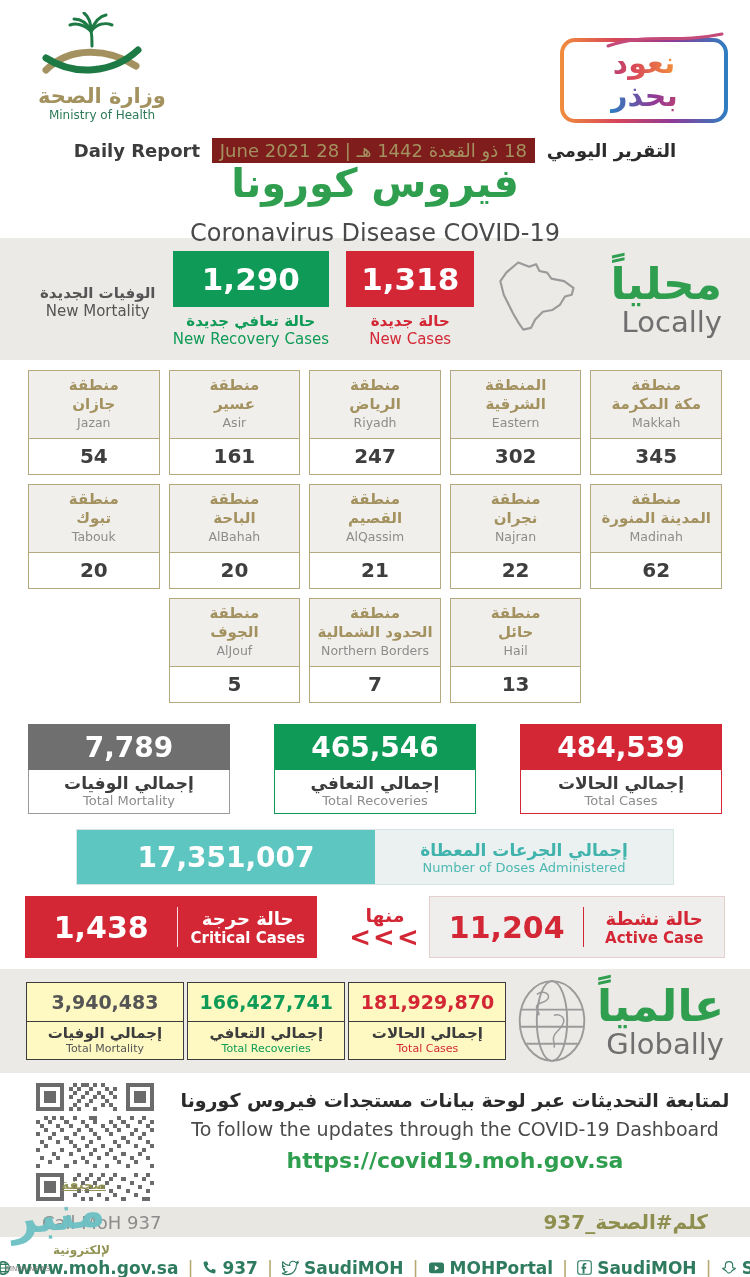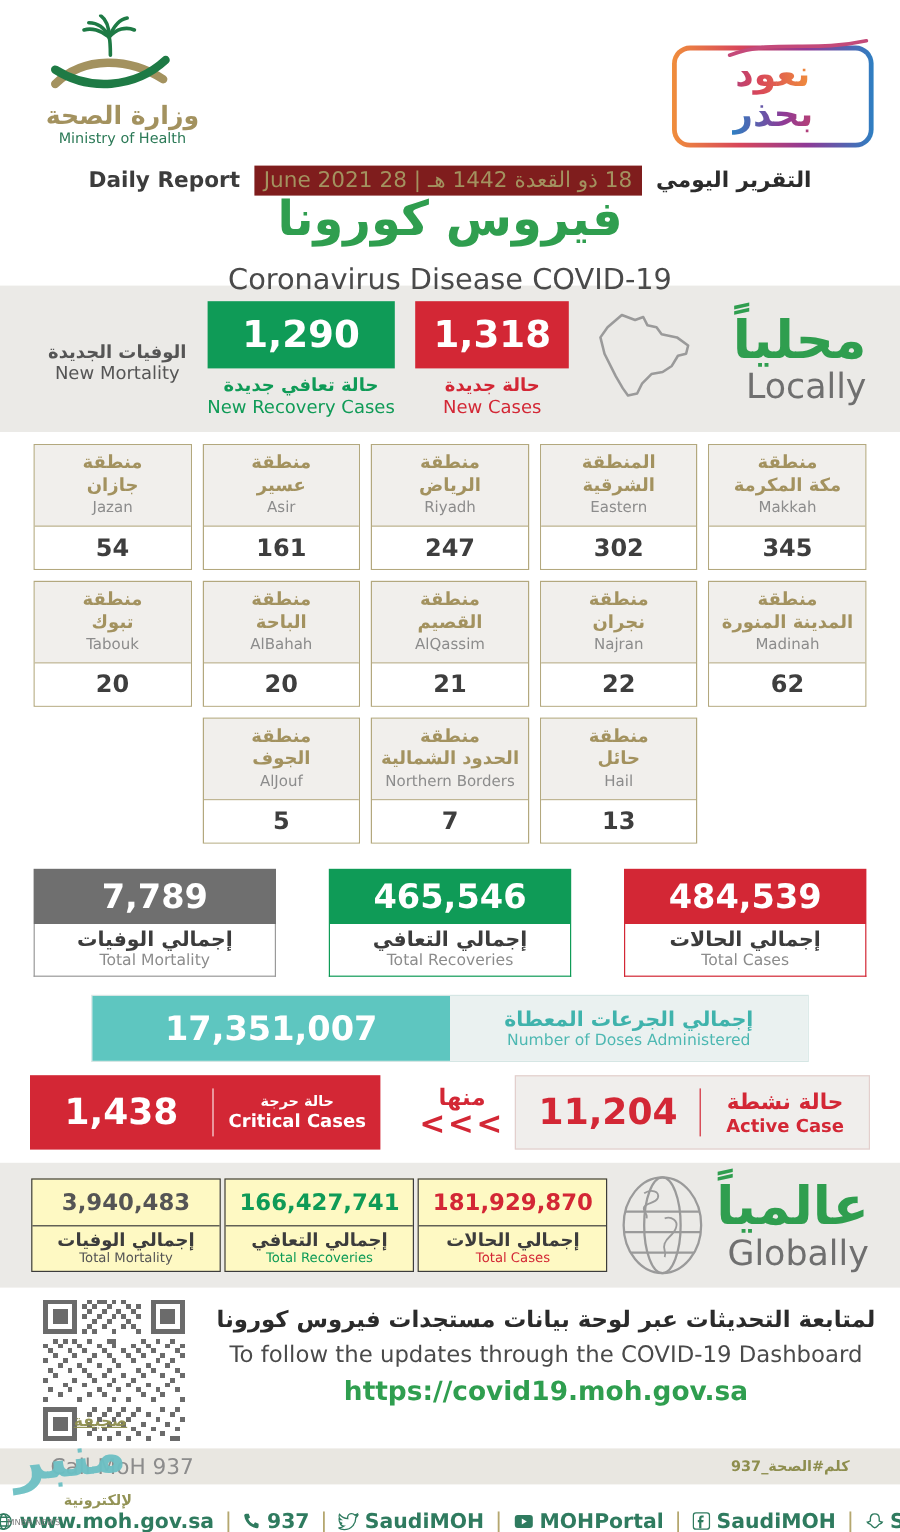--- a/index.html
+++ b/index.html
@@ -66,21 +66,21 @@
   .doses-num { flex:1; background:#5ec6c0; color:#fff; font-size:28px; font-weight:bold; display:flex; align-items:center; justify-content:center; }
   .doses-lab { flex:1; background:#eaf1f0; text-align:center; display:flex; flex-direction:column; justify-content:center; }
   .doses-lab .ar { font-size:17px; font-weight:bold; color:#3fb3ac; direction:rtl; }
   .doses-lab .en { font-size:13px; color:#4db8b2; }
   
   .crit-row { margin:11px 25px 0; display:flex; align-items:center; justify-content:space-between; }
   .crit-box { background:#d32735; color:#fff; width:292px; height:62px; display:flex; align-items:center; }
   .crit-box .val { flex:1.1; text-align:center; font-size:30px; font-weight:bold; }
   .v-div { width:1px; height:40px; background:rgba(255,255,255,.85); }
   .crit-box .labs { flex:1; text-align:center; }
-  .crit-box .labs .ar { font-size:12px; font-weight:bold; direction:rtl; }
+  .crit-box .labs .ar { font-size:18px; font-weight:bold; direction:rtl; }
   .crit-box .labs .en { font-size:15px; font-weight:bold; }
   .of-which { text-align:center; color:#d32735;margin-left:24px; }
   .of-which .ar { font-size:19px; font-weight:bold; direction:rtl; }
   .of-which .chev { font-size:26px; font-weight:bold; letter-spacing:2px; line-height:.9; }
   .active-box { background:#f0eeec; border:1px solid #e3cfcd; width:296px; height:62px; display:flex; align-items:center; color:#d32735; }
   .active-box .val { flex:1.1; text-align:center; font-size:30px; font-weight:bold; }
   .active-box .v-div { background:#d32735; }
   .active-box .labs { flex:1; text-align:center; }
   .active-box .labs .ar { font-size:18px; font-weight:bold; direction:rtl; }
   .active-box .labs .en { font-size:15px; font-weight:bold; }
@@ -95,21 +95,21 @@
   
   .dashboard { position:relative; height:128px; margin-top:6px; }
   .qr { position:absolute; left:34px; top:4px; }
   .dash-texts { position:absolute; left:170px; right:10px; top:10px; text-align:center; }
   .dash-ar { font-size:19px; font-weight:bold; color:#2b2b2b; direction:rtl; }
   .dash-en { font-size:19px; color:#4a4a4a; margin-top:7px; }
   .dash-url { font-size:22px; font-weight:bold; color:#2f9e4f; margin-top:8px; }
   
   .footer-strip { height:30px; background:#e9e7e1; display:flex; align-items:center; justify-content:space-between; padding:0 42px; }
   .footer-strip .call { font-size:18px; color:#8c8c8c; }
-  .footer-strip .tag { font-size:12px; font-weight:bold; color:#8e8e4e; direction:rtl; }
+  .footer-strip .tag { font-size:20px; font-weight:bold; color:#8e8e4e; direction:rtl; }
   .contact-bar { display:flex; align-items:center; justify-content:center; gap:9px; padding:20px 0 0 90px; }
   .contact-item { display:flex; align-items:center; gap:5px; color:#2f7b5f; font-size:17px; font-weight:bold; }
   .contact-sep { color:#b5a76f; font-size:18px; }
   .watermark { position:absolute; left:4px; bottom:4px; width:110px; height:92px; opacity:.95; }
   .wm-top { position:absolute; right:8px; top:-4px; font-size:13px; color:#8e8e4e; font-weight:bold; text-decoration:underline; direction:rtl; }
   .wm-name { position:absolute; left:6px; top:6px; font-size:46px; font-weight:bold; color:#6cc0c4; direction:rtl; transform:rotate(-6deg); }
   .wm-bottom { position:absolute; right:4px; bottom:16px; font-size:12px; color:#8e8e4e; font-weight:bold; direction:rtl; }
   .wm-cap { position:absolute; left:2px; bottom:0; font-size:7px; color:#777; }
   svg { display:block; }
 </style>

